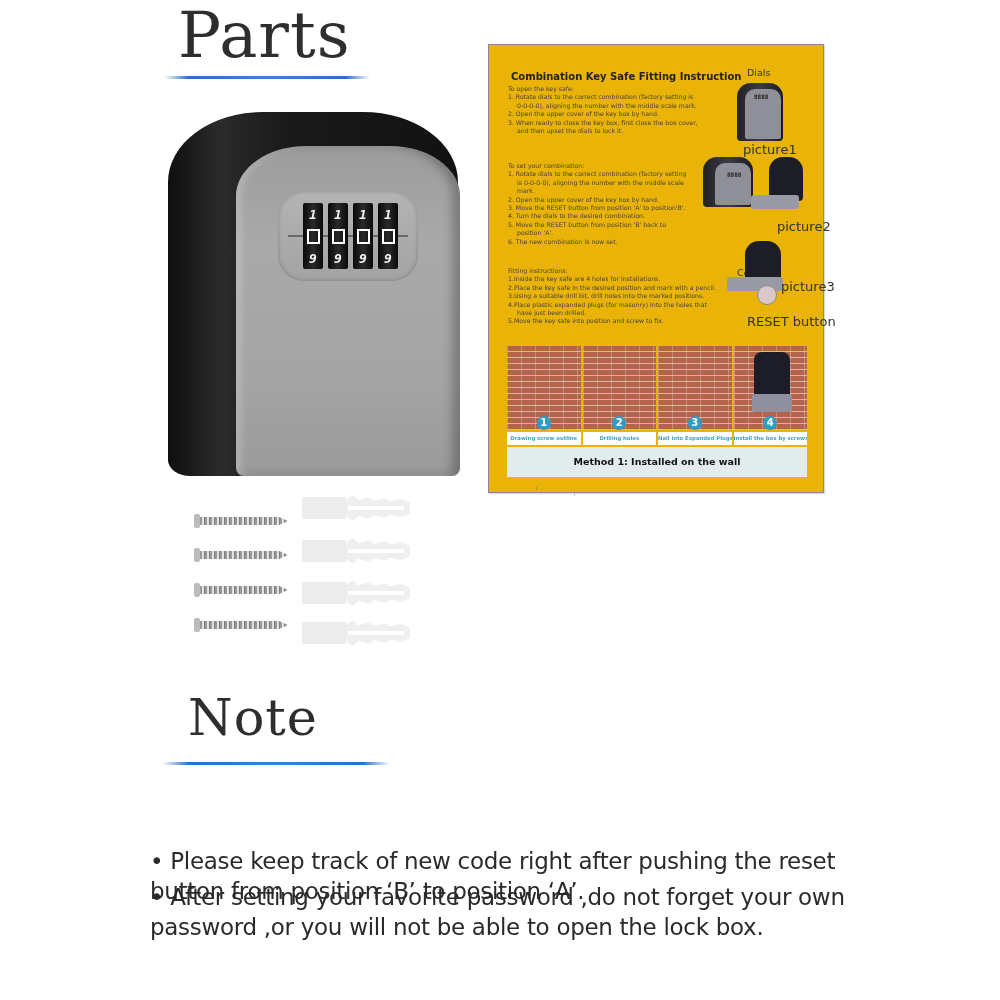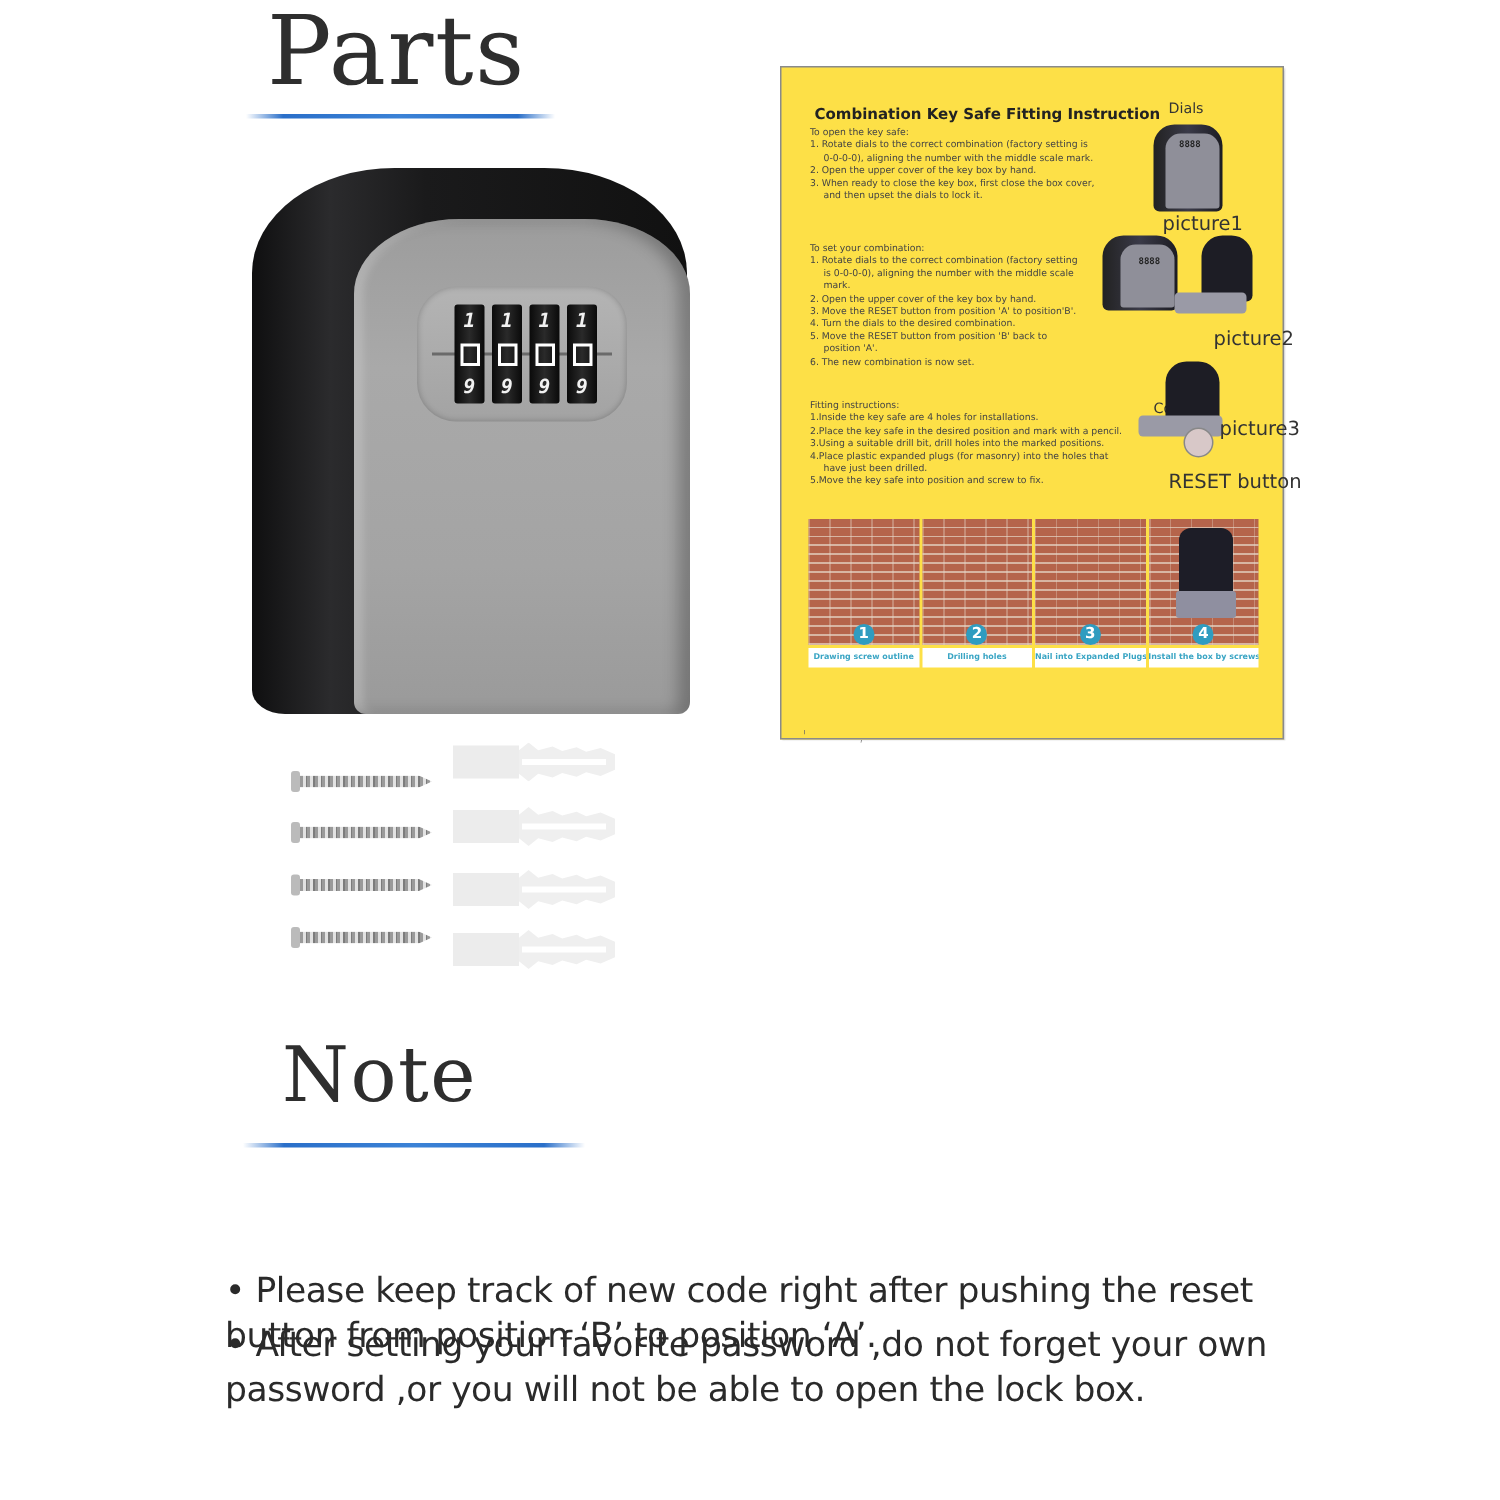--- a/index.html
+++ b/index.html
@@ -69,22 +69,22 @@
   .anchor .sleeve { position: absolute; left: 0; top: 2px; width: 44px; height: 22px; background: #ececec; }
   .anchor .fins {
     position: absolute; left: 44px; top: 0; width: 64px; height: 26px;
     background: #efefef;
     clip-path: polygon(0 20%, 10% 0, 20% 20%, 35% 10%, 45% 22%, 60% 12%, 70% 24%, 85% 14%, 100% 30%, 100% 70%, 85% 86%, 70% 76%, 60% 88%, 45% 78%, 35% 90%, 20% 80%, 10% 100%, 0 80%);
   }
   .anchor .slot { position: absolute; left: 46px; top: 11px; width: 56px; height: 4px; background: #fff; }
 
   
   #sheet {
-    position: absolute; left: 520px; top: 44px; width: 336px; height: 449px;
-    border: 1px solid #8a8a8a; background: #fde047;
+    position: absolute; left: 488px; top: 44px; width: 336px; height: 449px;
+    border: 1px solid #8a8a8a; background: #eab308;
     box-shadow: 1px 1px 1px rgba(0,0,0,0.15);
   }
   #sheet-title { position: absolute; left: 22px; top: 26px; font-size: 10px; font-weight: bold; color: #222; white-space: nowrap; }
   .sheet-section { position: absolute; left: 19px; font-size: 6.2px; line-height: 8.4px; color: #444; width: 210px; }
   .sheet-section .indent { padding-left: 9px; }
   #sec-open { top: 40px; }
   #sec-set  { top: 117px; }
   #sec-fit  { top: 222px; }
   .pic-label { position: absolute; font-size: 13px; color: #333; white-space: nowrap; }
   .mini-box {
@@ -287,20 +287,21 @@
         <div class="step-label">Nail into Expanded Plugs</div>
       </div>
       <div class="panel">
         <div class="brick"></div>
         <div style="position:absolute; left:20px; top:6px; width:36px; height:56px; background:#1d1d27; border-radius:8px 8px 2px 2px;"></div>
         <div style="position:absolute; left:18px; top:48px; width:40px; height:18px; background:#8f8fa0; border-radius:2px;"></div>
         <div class="step-num">4</div>
         <div class="step-label">Install the box by screws</div>
       </div>
     </div>
+    <div class="method-bar">Method 1:  Installed on the wall</div>
   </div>
 </div>
 
 <div id="desc">
   <div class="partial">'&nbsp;&nbsp;&nbsp;&nbsp;&nbsp;&nbsp;&nbsp;&nbsp;&nbsp;&nbsp;&nbsp;,</div>
 </div>
 
 <div id="note-title" class="heading">Note</div>
 <div id="note-underline" class="underline"></div>
 

